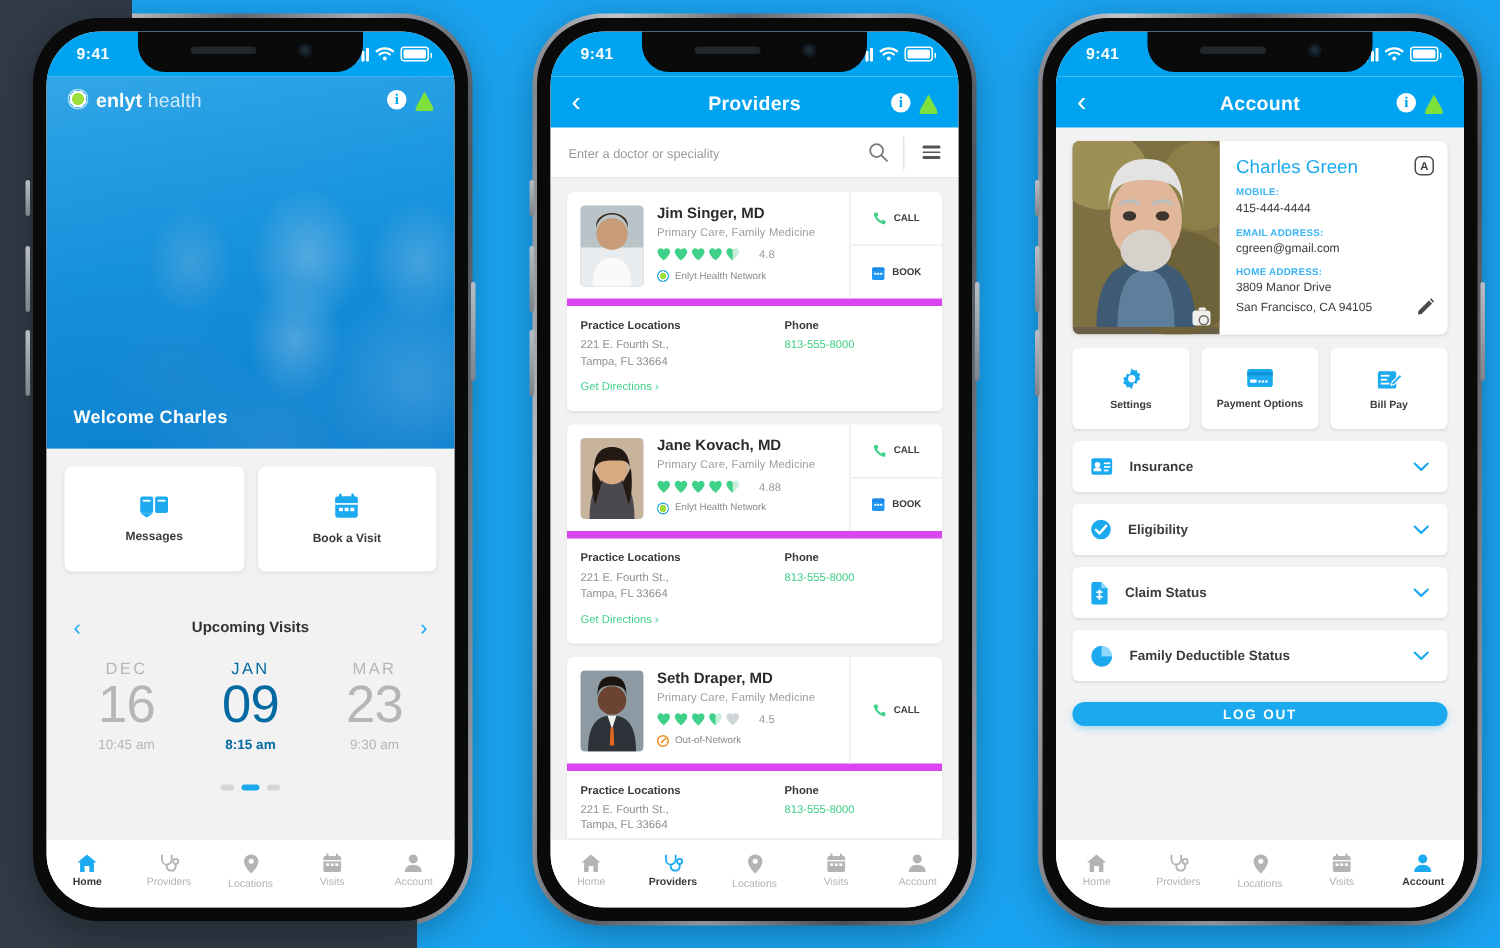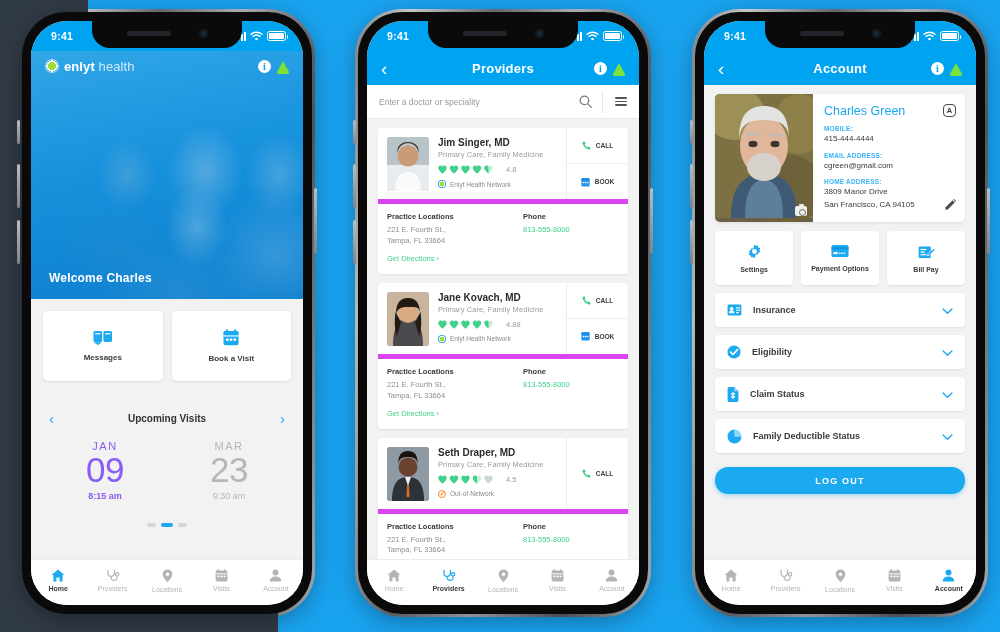--- a/index.html
+++ b/index.html
@@ -161,21 +161,21 @@
     margin-top: 30px; padding: 0 6px;
   }
   .upcoming-head .arrow { color: #1ba9f0; font-size: 15px; font-weight: 300; cursor:pointer; line-height:1;}
   .upcoming-title { font-size: 10px; font-weight: bold; color: #333; }
 
   .visits { display: flex; margin-top: 14px; }
   .visit { flex: 1; text-align: center; color: #b6b6b6; }
   .visit .mon { font-size: 11px; letter-spacing: 1.6px; font-family:"Liberation Sans", sans-serif;}
   .visit .day { font-size: 35px; font-weight: 300; line-height: 1.05; letter-spacing: -.5px;}
   .visit .tm  { font-size: 9px; margin-top: 2px;}
-  .visit.active { color: #8b5cf6; }
+  .visit.active { color: #0369a1; }
   .visit.active .day { font-weight: 400; }
   .visit.active .tm { font-weight: bold; }
 
   .dots { display: flex; gap: 5px; justify-content: center; margin-top: 22px; }
   .dots i { width: 9px; height: 4px; border-radius: 2px; background: #d6d6d6; display: block;}
   .dots i.on { background: #1ba9f0; width: 12px;}
 
   
   .tabbar {
     flex: 0 0 46px; height: 46px; background: #fff;
@@ -255,21 +255,21 @@
          display: flex; flex-direction: column; align-items: center; justify-content: center; gap: 7px;
          box-shadow: 0 1px 2px rgba(0,0,0,.08);}
   .opt-label { font-size: 7px; font-weight: bold; color: #3b3b3b; }
 
   .acc-item { background: #fff; border-radius: 4px; height: 34px; margin-top: 8px;
     display: flex; align-items: center; padding: 0 12px; gap: 11px;
     box-shadow: 0 1px 2px rgba(0,0,0,.08);}
   .acc-label { font-size: 9px; font-weight: bold; color: #3b3b3b; flex: 1;}
   .acc-chev { color: #1ba9f0; }
 
-  .logout { margin-top: 14px; height: 27px; border-radius: 13px; background: #1ba9f0;
+  .logout { margin-top: 14px; height: 16px; border-radius: 13px; background: #1ba9f0;
     display: flex; align-items: center; justify-content: center;
     color: #fff; font-size: 9px; font-weight: bold; letter-spacing: 1.2px;
     box-shadow: 0 2px 5px rgba(27,169,240,.35);}
 
   svg { overflow: visible; }
 </style>
 </head>
 <body>
 
 <div class="bg-dark-left"></div>
@@ -346,20 +346,25 @@
         </div>
       </div>
 
       <div class="upcoming-head">
         <span class="arrow">‹</span>
         <span class="upcoming-title">Upcoming Visits</span>
         <span class="arrow">›</span>
       </div>
 
       <div class="visits">
+        <div class="visit">
+          <div class="mon">DEC</div>
+          <div class="day">16</div>
+          <div class="tm">10:45 am</div>
+        </div>
         <div class="visit active">
           <div class="mon">JAN</div>
           <div class="day">09</div>
           <div class="tm">8:15 am</div>
         </div>
         <div class="visit">
           <div class="mon">MAR</div>
           <div class="day">23</div>
           <div class="tm">9:30 am</div>
         </div>

